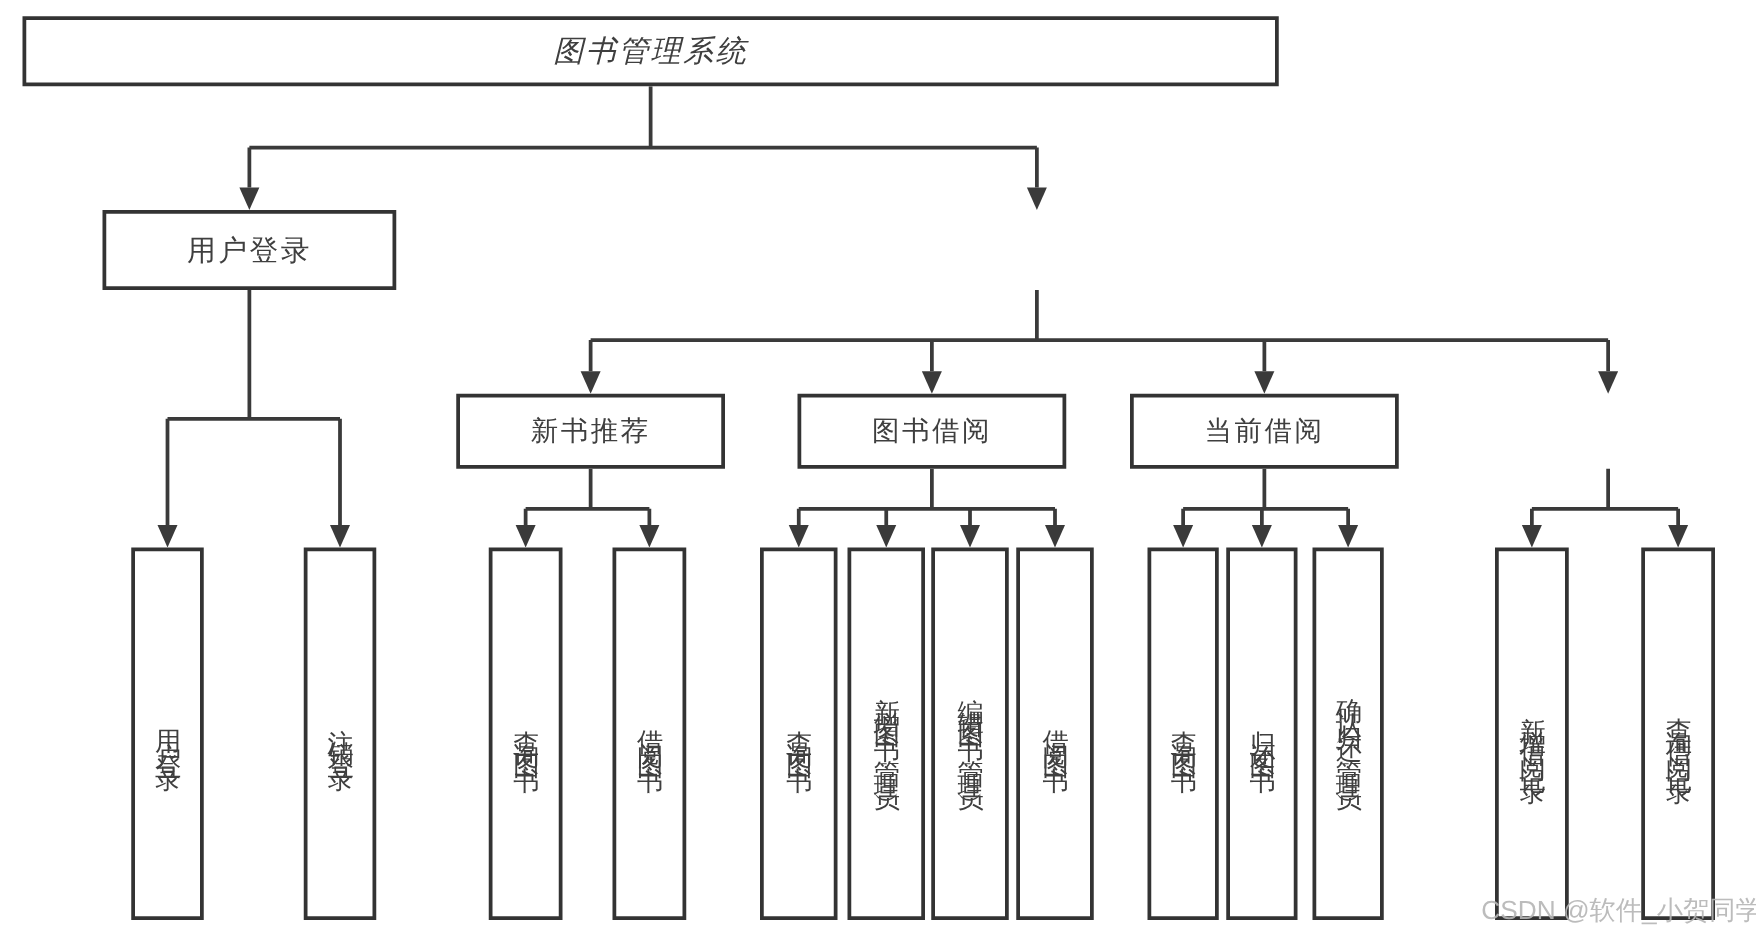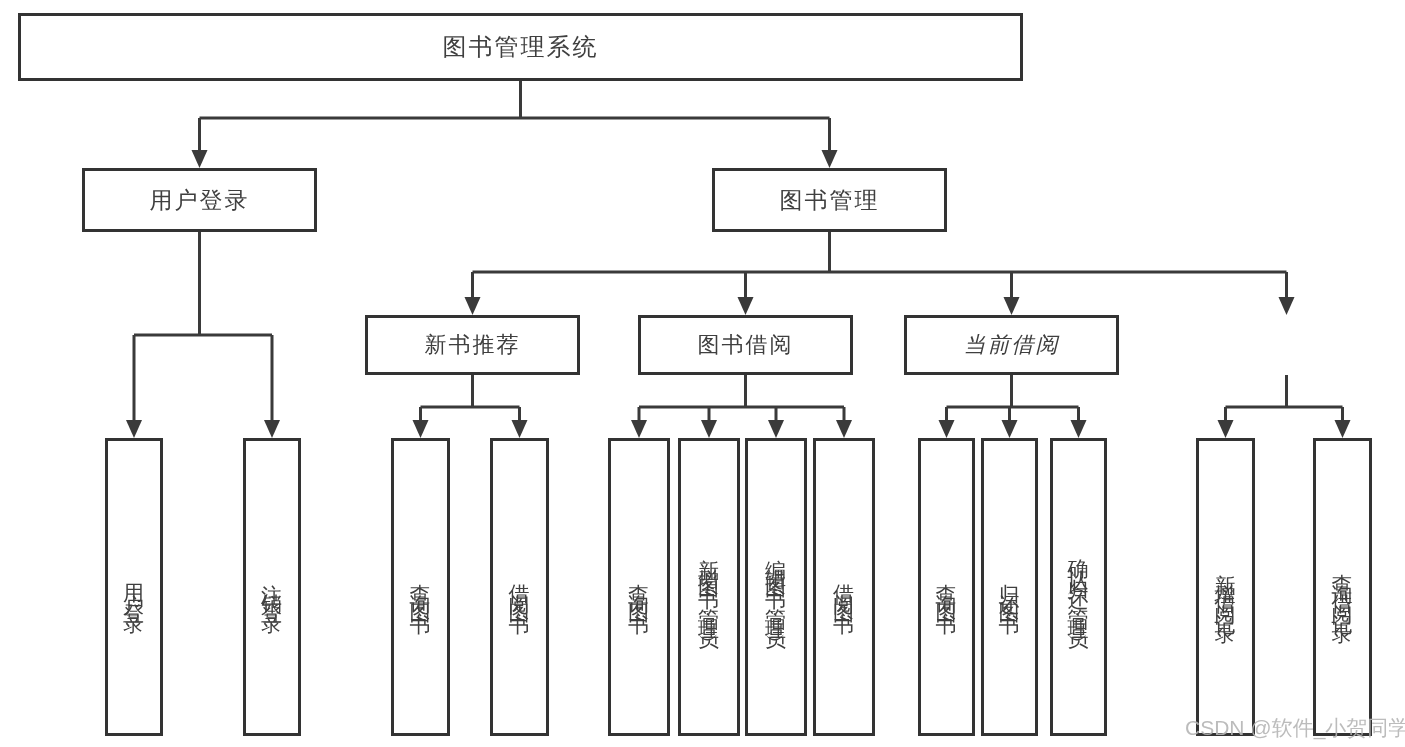--- a/index.html
+++ b/index.html
@@ -62,38 +62,35 @@
     <path class="ln" d="M1011.5 375 V407 M946.5 407 H1078.5 M946.5 407 V420 M1009.5 407 V420 M1078.5 407 V420"></path>
     <path class="tri" d="M938.5 420 h16 l-8 18 z"></path>
     <path class="tri" d="M1001.5 420 h16 l-8 18 z"></path>
     <path class="tri" d="M1070.5 420 h16 l-8 18 z"></path>
 
     <path class="ln" d="M1286.5 375 V407 M1225.5 407 H1342.5 M1225.5 407 V420 M1342.5 407 V420"></path>
     <path class="tri" d="M1217.5 420 h16 l-8 18 z"></path>
     <path class="tri" d="M1334.5 420 h16 l-8 18 z"></path>
   </svg>
 
-  <div class="node root" style="left:18px; top:13px; width:1005px; height:68px;">
+  <div class="node root" style="left:18px; top:13px; width:1005px; height:56px;font-style:italic;">
     <span>图书管理系统</span>
   </div>
 
   <div class="node lvl2" style="left:82px; top:168px; width:235px; height:64px;">
     <span>用户登录</span>
-  </div>
-  <div class="node lvl2" style="left:712px; top:168px; width:235px; height:64px;">
-    <span>图书管理</span>
   </div>
 
   <div class="node lvl3" style="left:638px; top:315px; width:215px; height:60px;">
     <span>图书借阅</span>
   </div>
   <div class="node lvl3" style="left:365px; top:315px; width:215px; height:60px;">
     <span>新书推荐</span>
   </div>
-  <div class="node lvl3" style="left:904px; top:315px; width:215px; height:60px;font-style:italic;">
+  <div class="node lvl3" style="left:904px; top:315px; width:215px; height:60px;">
     <span>当前借阅</span>
   </div>
 
   <div class="node leaf" style="left:105px; top:438px; width:58px; height:298px;">
     <span>用户登录</span>
   </div>
   <div class="node leaf" style="left:243px; top:438px; width:58px; height:298px;">
     <span>注销登录</span>
   </div>
 

